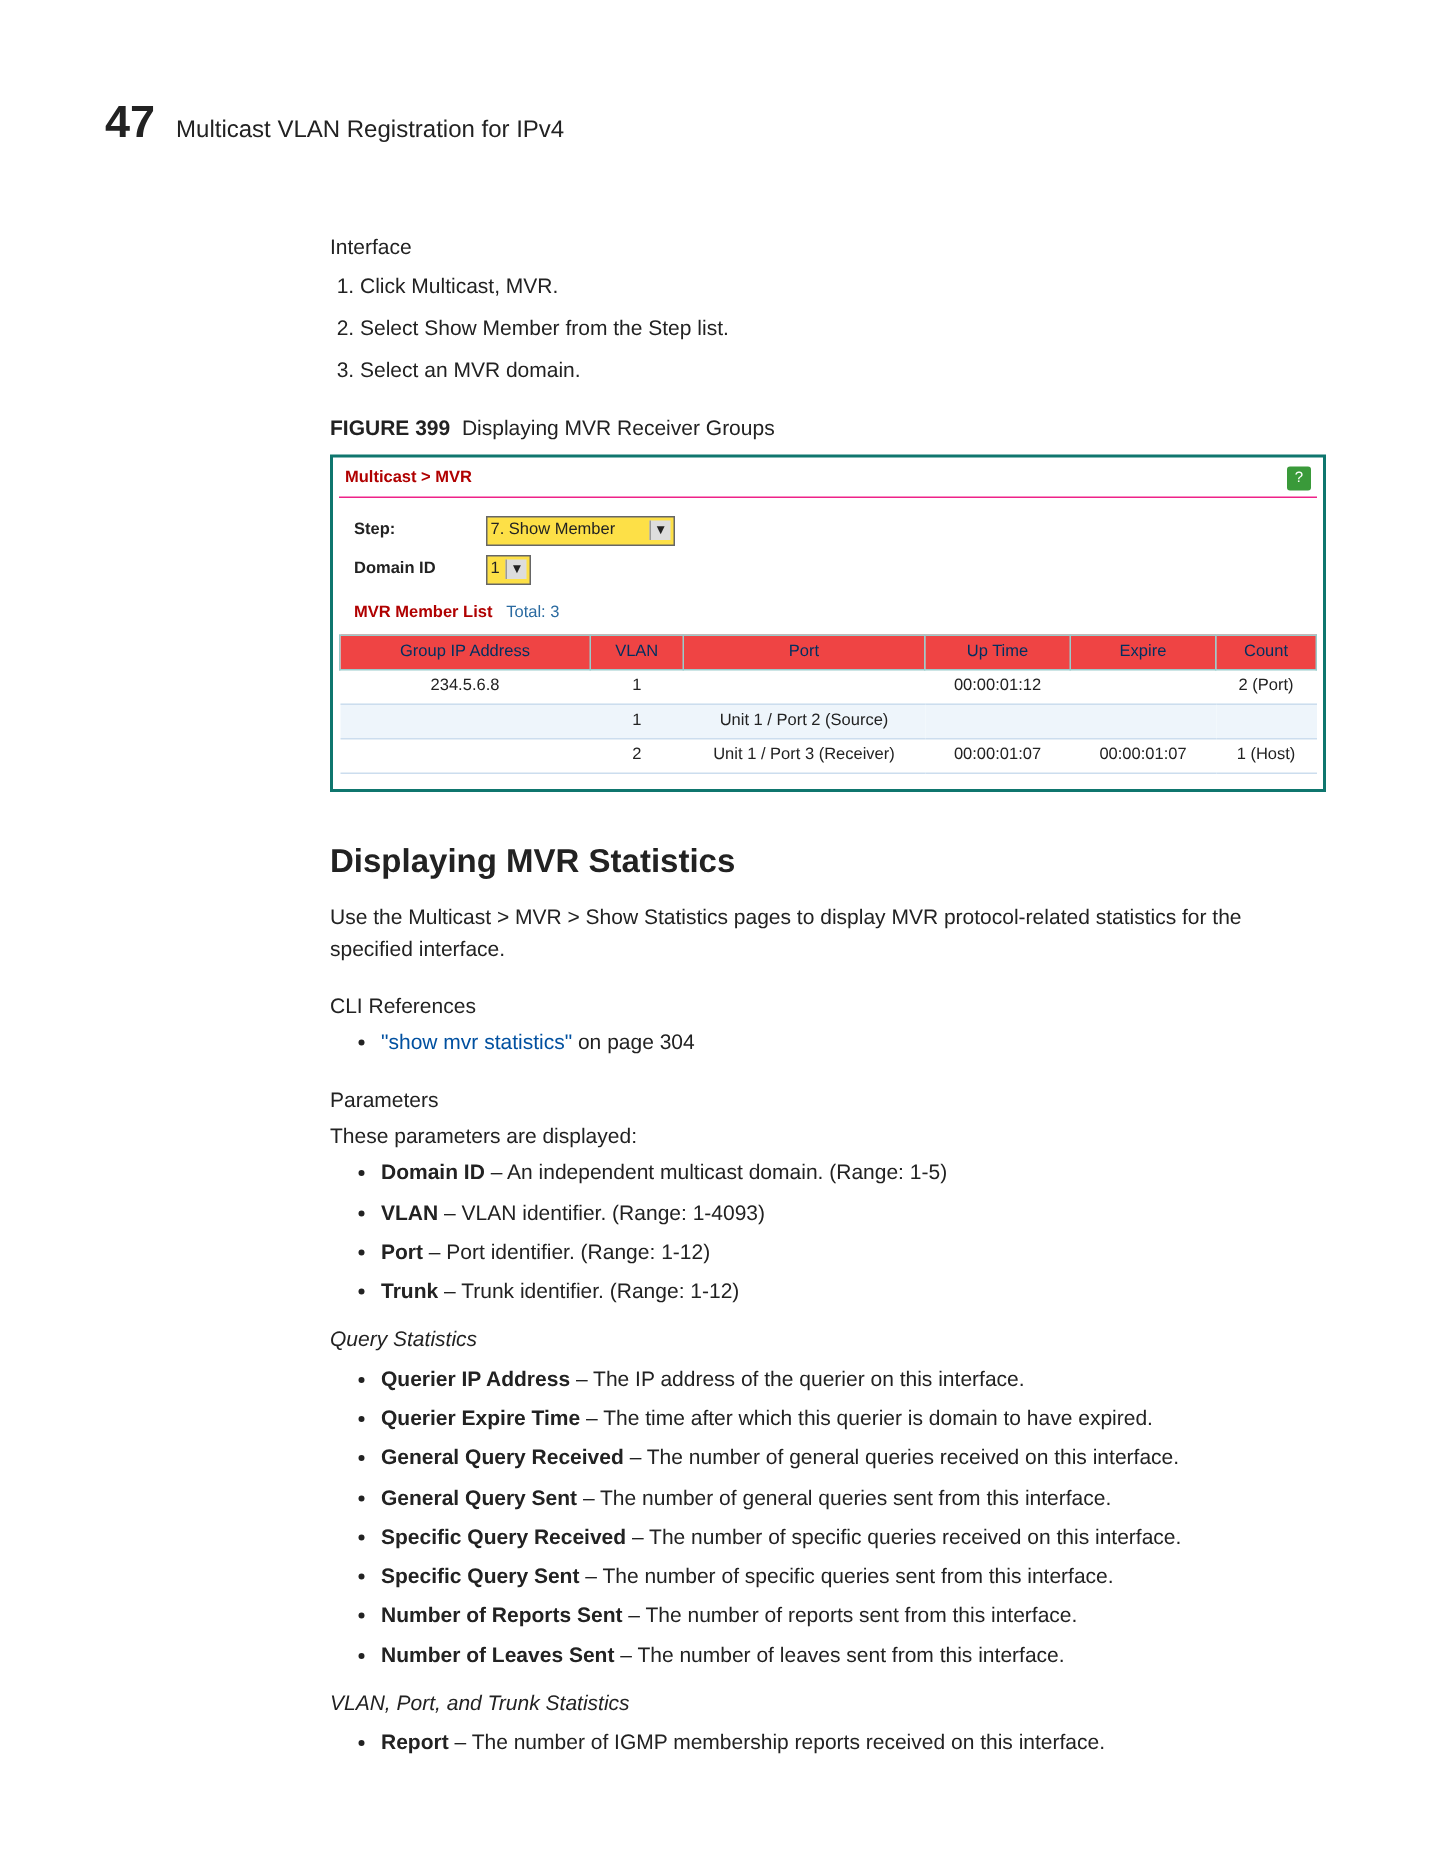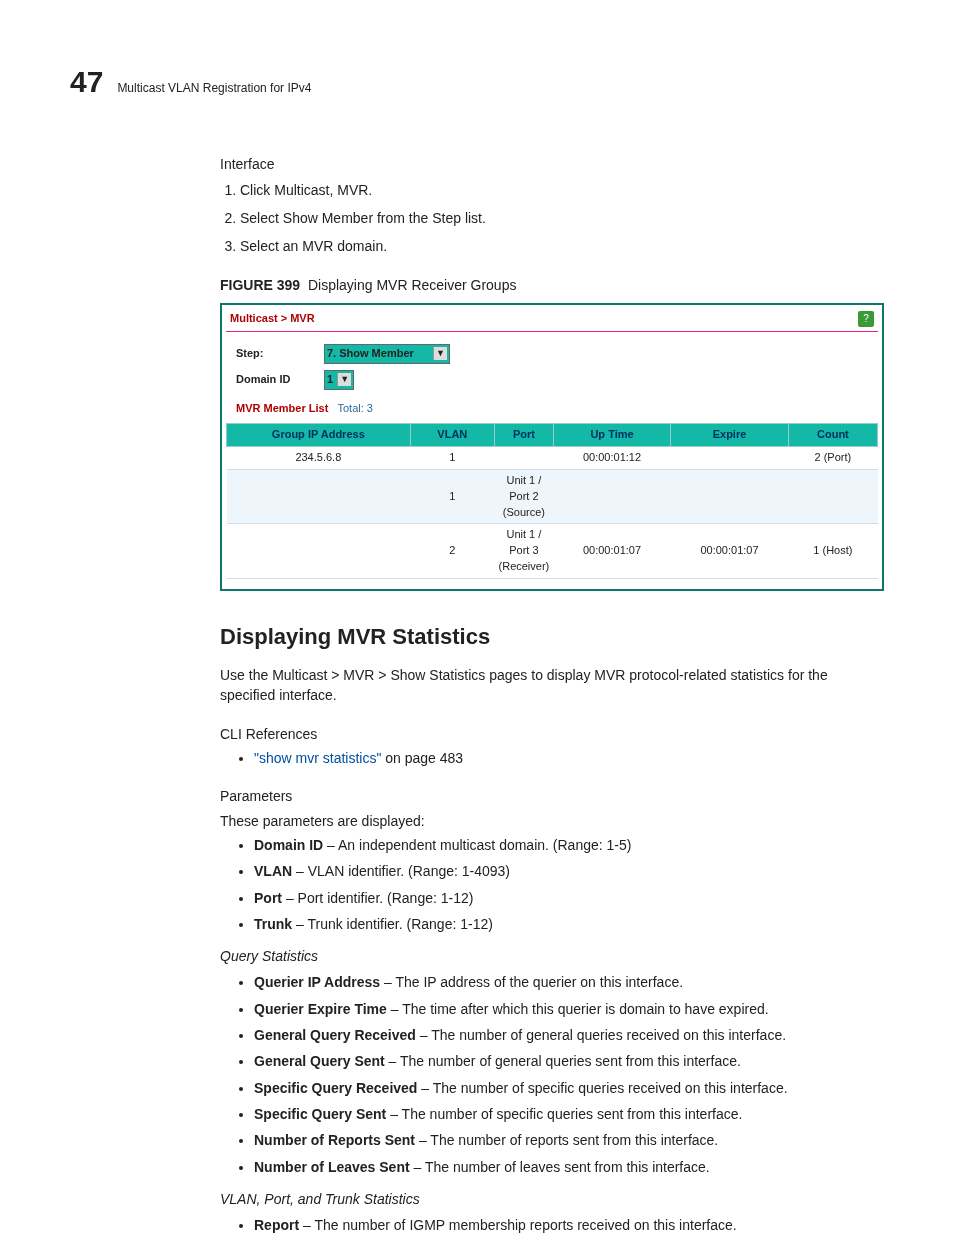--- a/index.html
+++ b/index.html
@@ -16,21 +16,21 @@
     display: flex;
     align-items: baseline;
     gap: 14px;
     margin-bottom: 50px;
   }
   .chap-num {
     font-size: 30px;
     font-weight: bold;
   }
   .chap-title {
-    font-size: 12px;
+    font-size: 16px;
   }
   .content {
     margin-left: 150px;
   }
   .bold {
     font-weight: bold;
   }
   .section-heading {
     font-weight: normal;
     margin-top: 18px;
@@ -92,25 +92,24 @@
     padding: 3px 10px;
   }
   .ss-row .lbl {
     font-weight: bold;
     width: 80px;
   }
   .ss-select {
     border:1px solid #666;
     padding: 1px 2px;
     font-size:11px;
-    background:#14b8a6;
+    background:#fde047;
     display:flex;
     align-items:center;
     gap:4px;
-    font-weight:bold;
   }
   .ss-select .arrow {
     background:#ddd;
     border-left:1px solid #999;
     padding:0 2px;
     font-size:9px;
   }
   .ss-list-title {
     padding: 8px 10px 4px 10px;
   }
@@ -121,25 +120,25 @@
   .ss-list-title .total {
     color:#2a6aa0;
   }
   .ss-table {
     width:100%;
     border-collapse: collapse;
     font-size:11px;
     margin-top:2px;
   }
   .ss-table th {
-    background: #14b8a6;
+    background: #ef4444;
     color:#003060;
-    font-weight:bold;
+    font-weight:normal;
     border:1px solid #9cc;
-    padding:3px 15px;
+    padding:3px 3px;
     text-align:center;
   }
   .ss-table td {
     border-bottom:1px solid #cde;
     padding:3px 4px;
     text-align:center;
   }
   .ss-table tr.alt td {
     background:#eef5fb;
   }
@@ -259,21 +258,21 @@
       </tbody>
     </table>
   </div>
 
   <h2 class="doc-h2">Displaying MVR Statistics</h2>
   <div>Use the Multicast &gt; MVR &gt; Show Statistics pages to display MVR protocol-related statistics for the specified interface.</div>
 
   <div class="section-heading">CLI References</div>
   <ul class="bullets">
     <li>
-      <span class="link">"show mvr statistics"</span><span> on page 483</span>
+      <span class="link">"show mvr statistics"</span><span> on page 304</span>
     </li>
   </ul>
 
   <div class="section-heading">Parameters</div>
   <div>These parameters are displayed:</div>
 
   <ul class="bullets">
     <li><span class="bold">Domain ID</span><span> – An independent multicast domain. (Range: 1-5)</span></li>
     <li><span class="bold">VLAN</span><span> – VLAN identifier. (Range: 1-4093)</span></li>
     <li><span class="bold">Port</span><span> – Port identifier. (Range: 1-12)</span></li>

